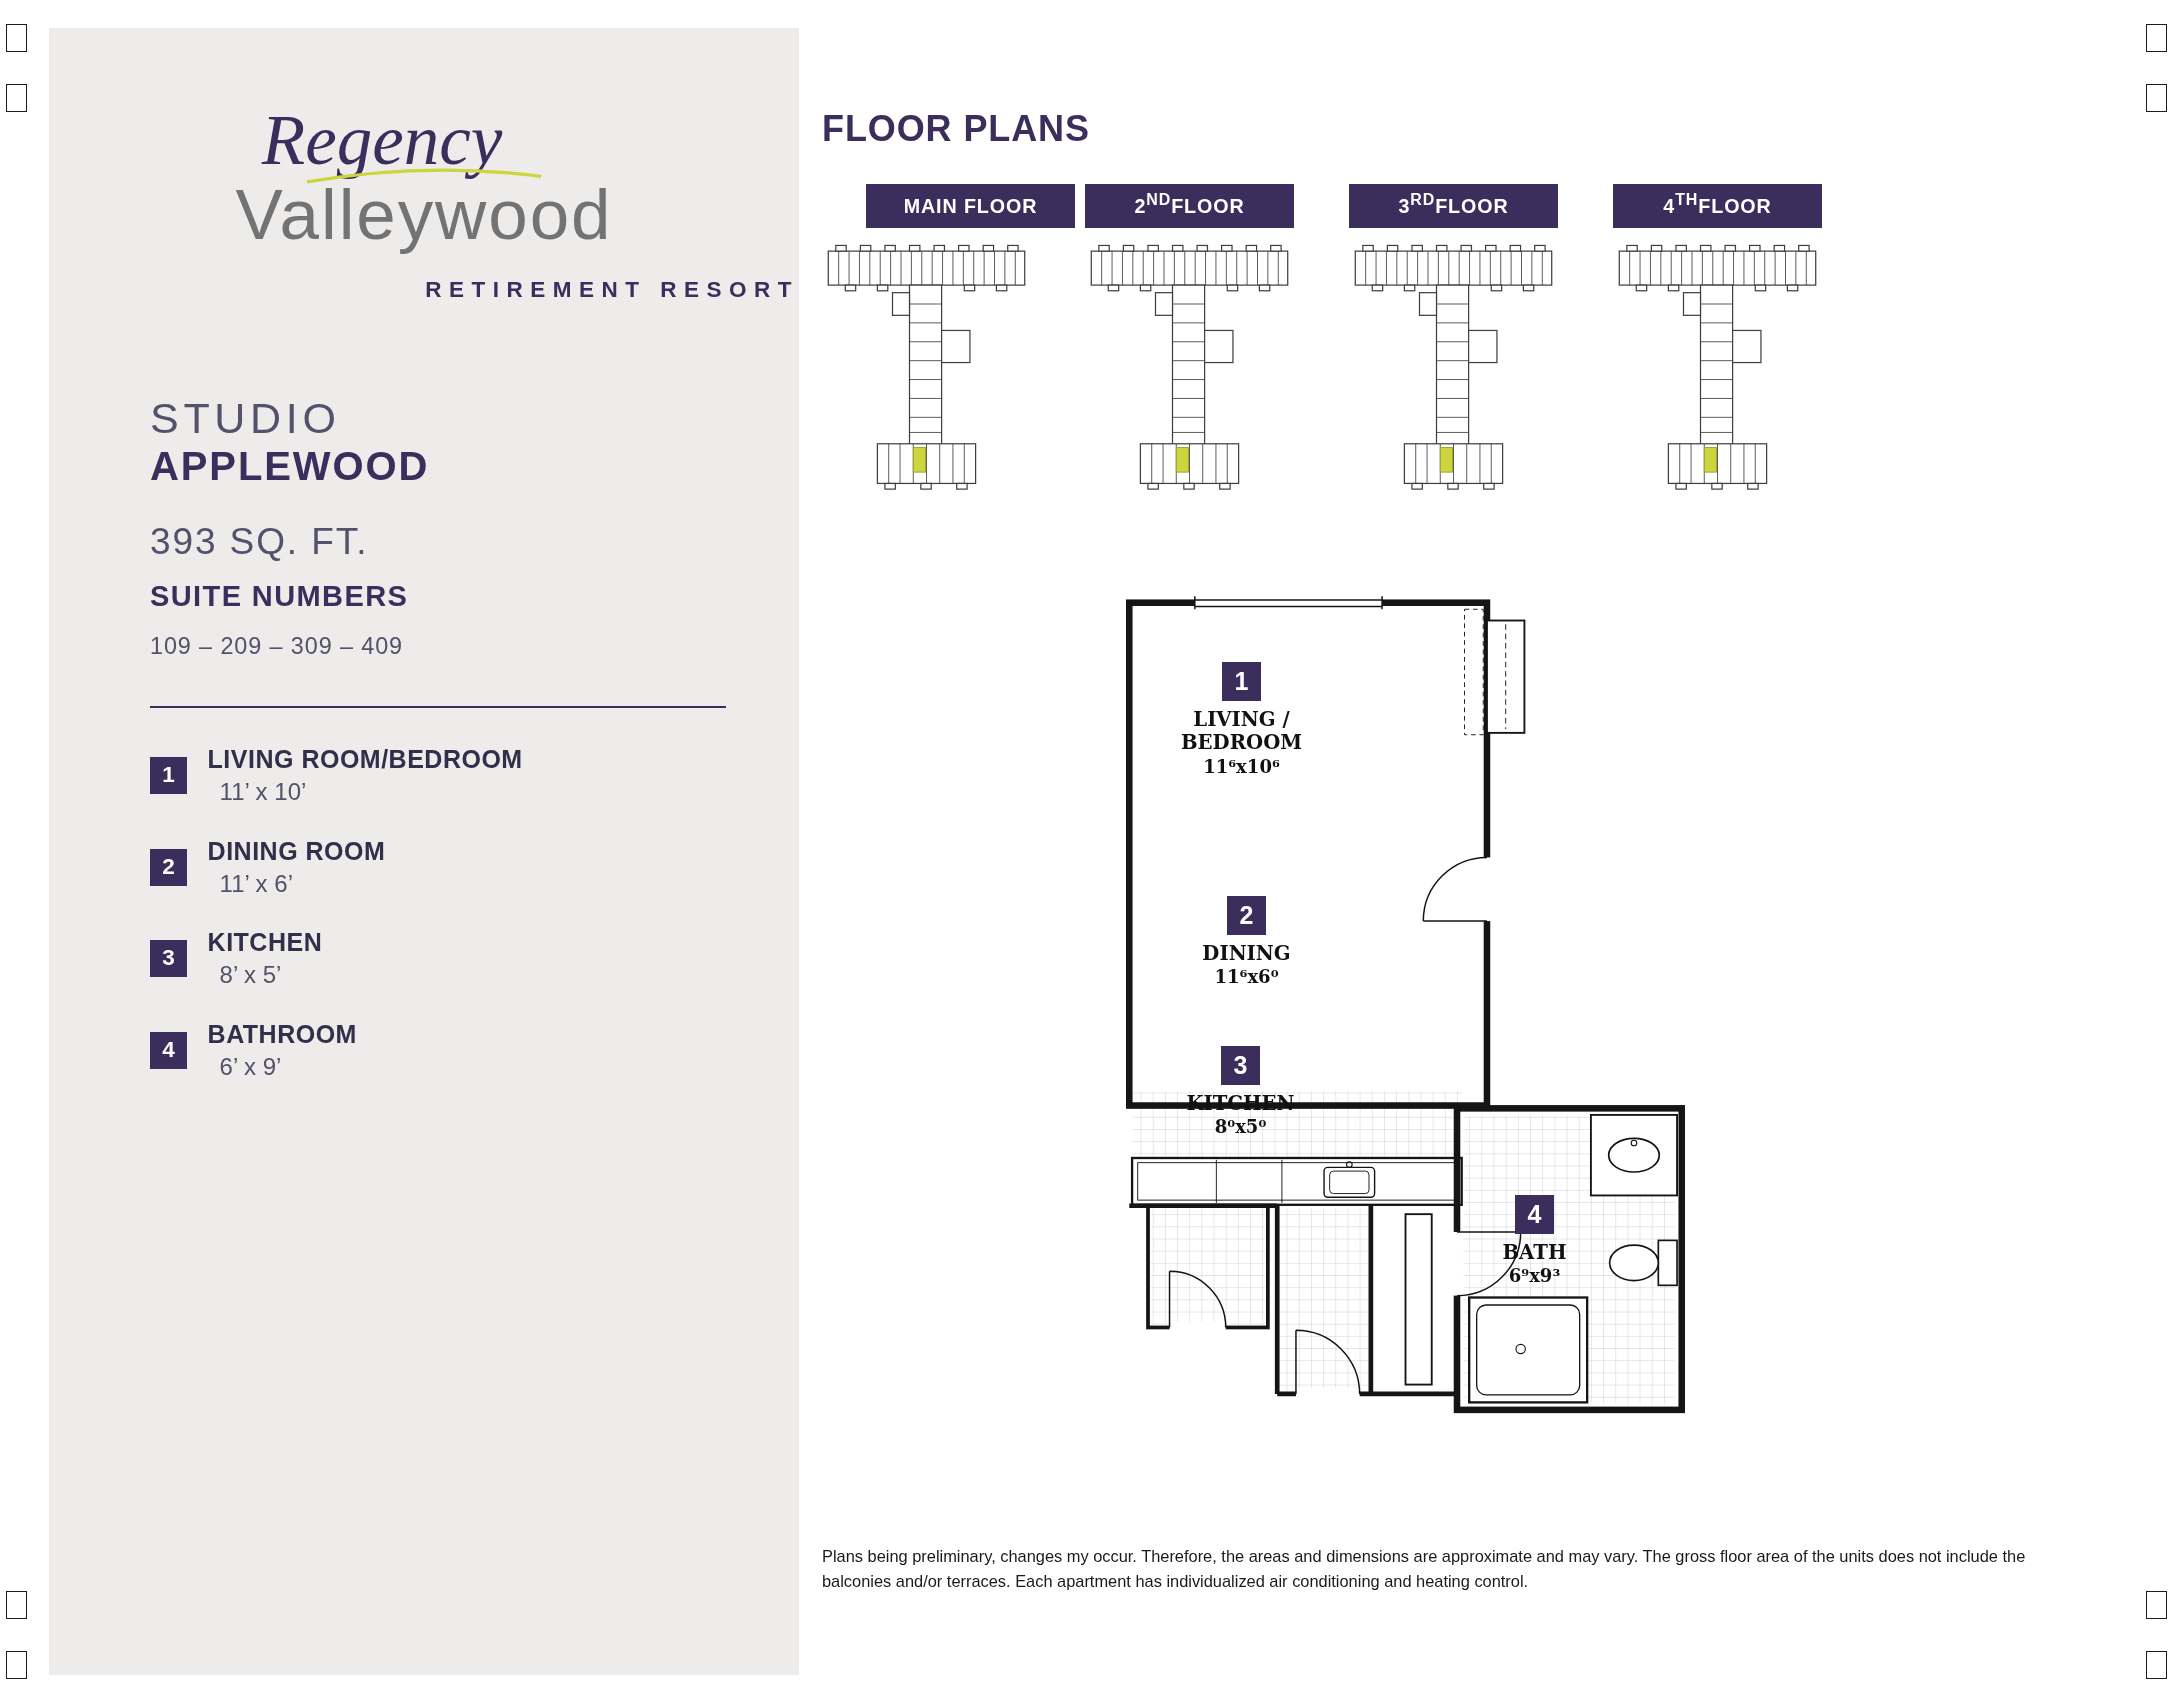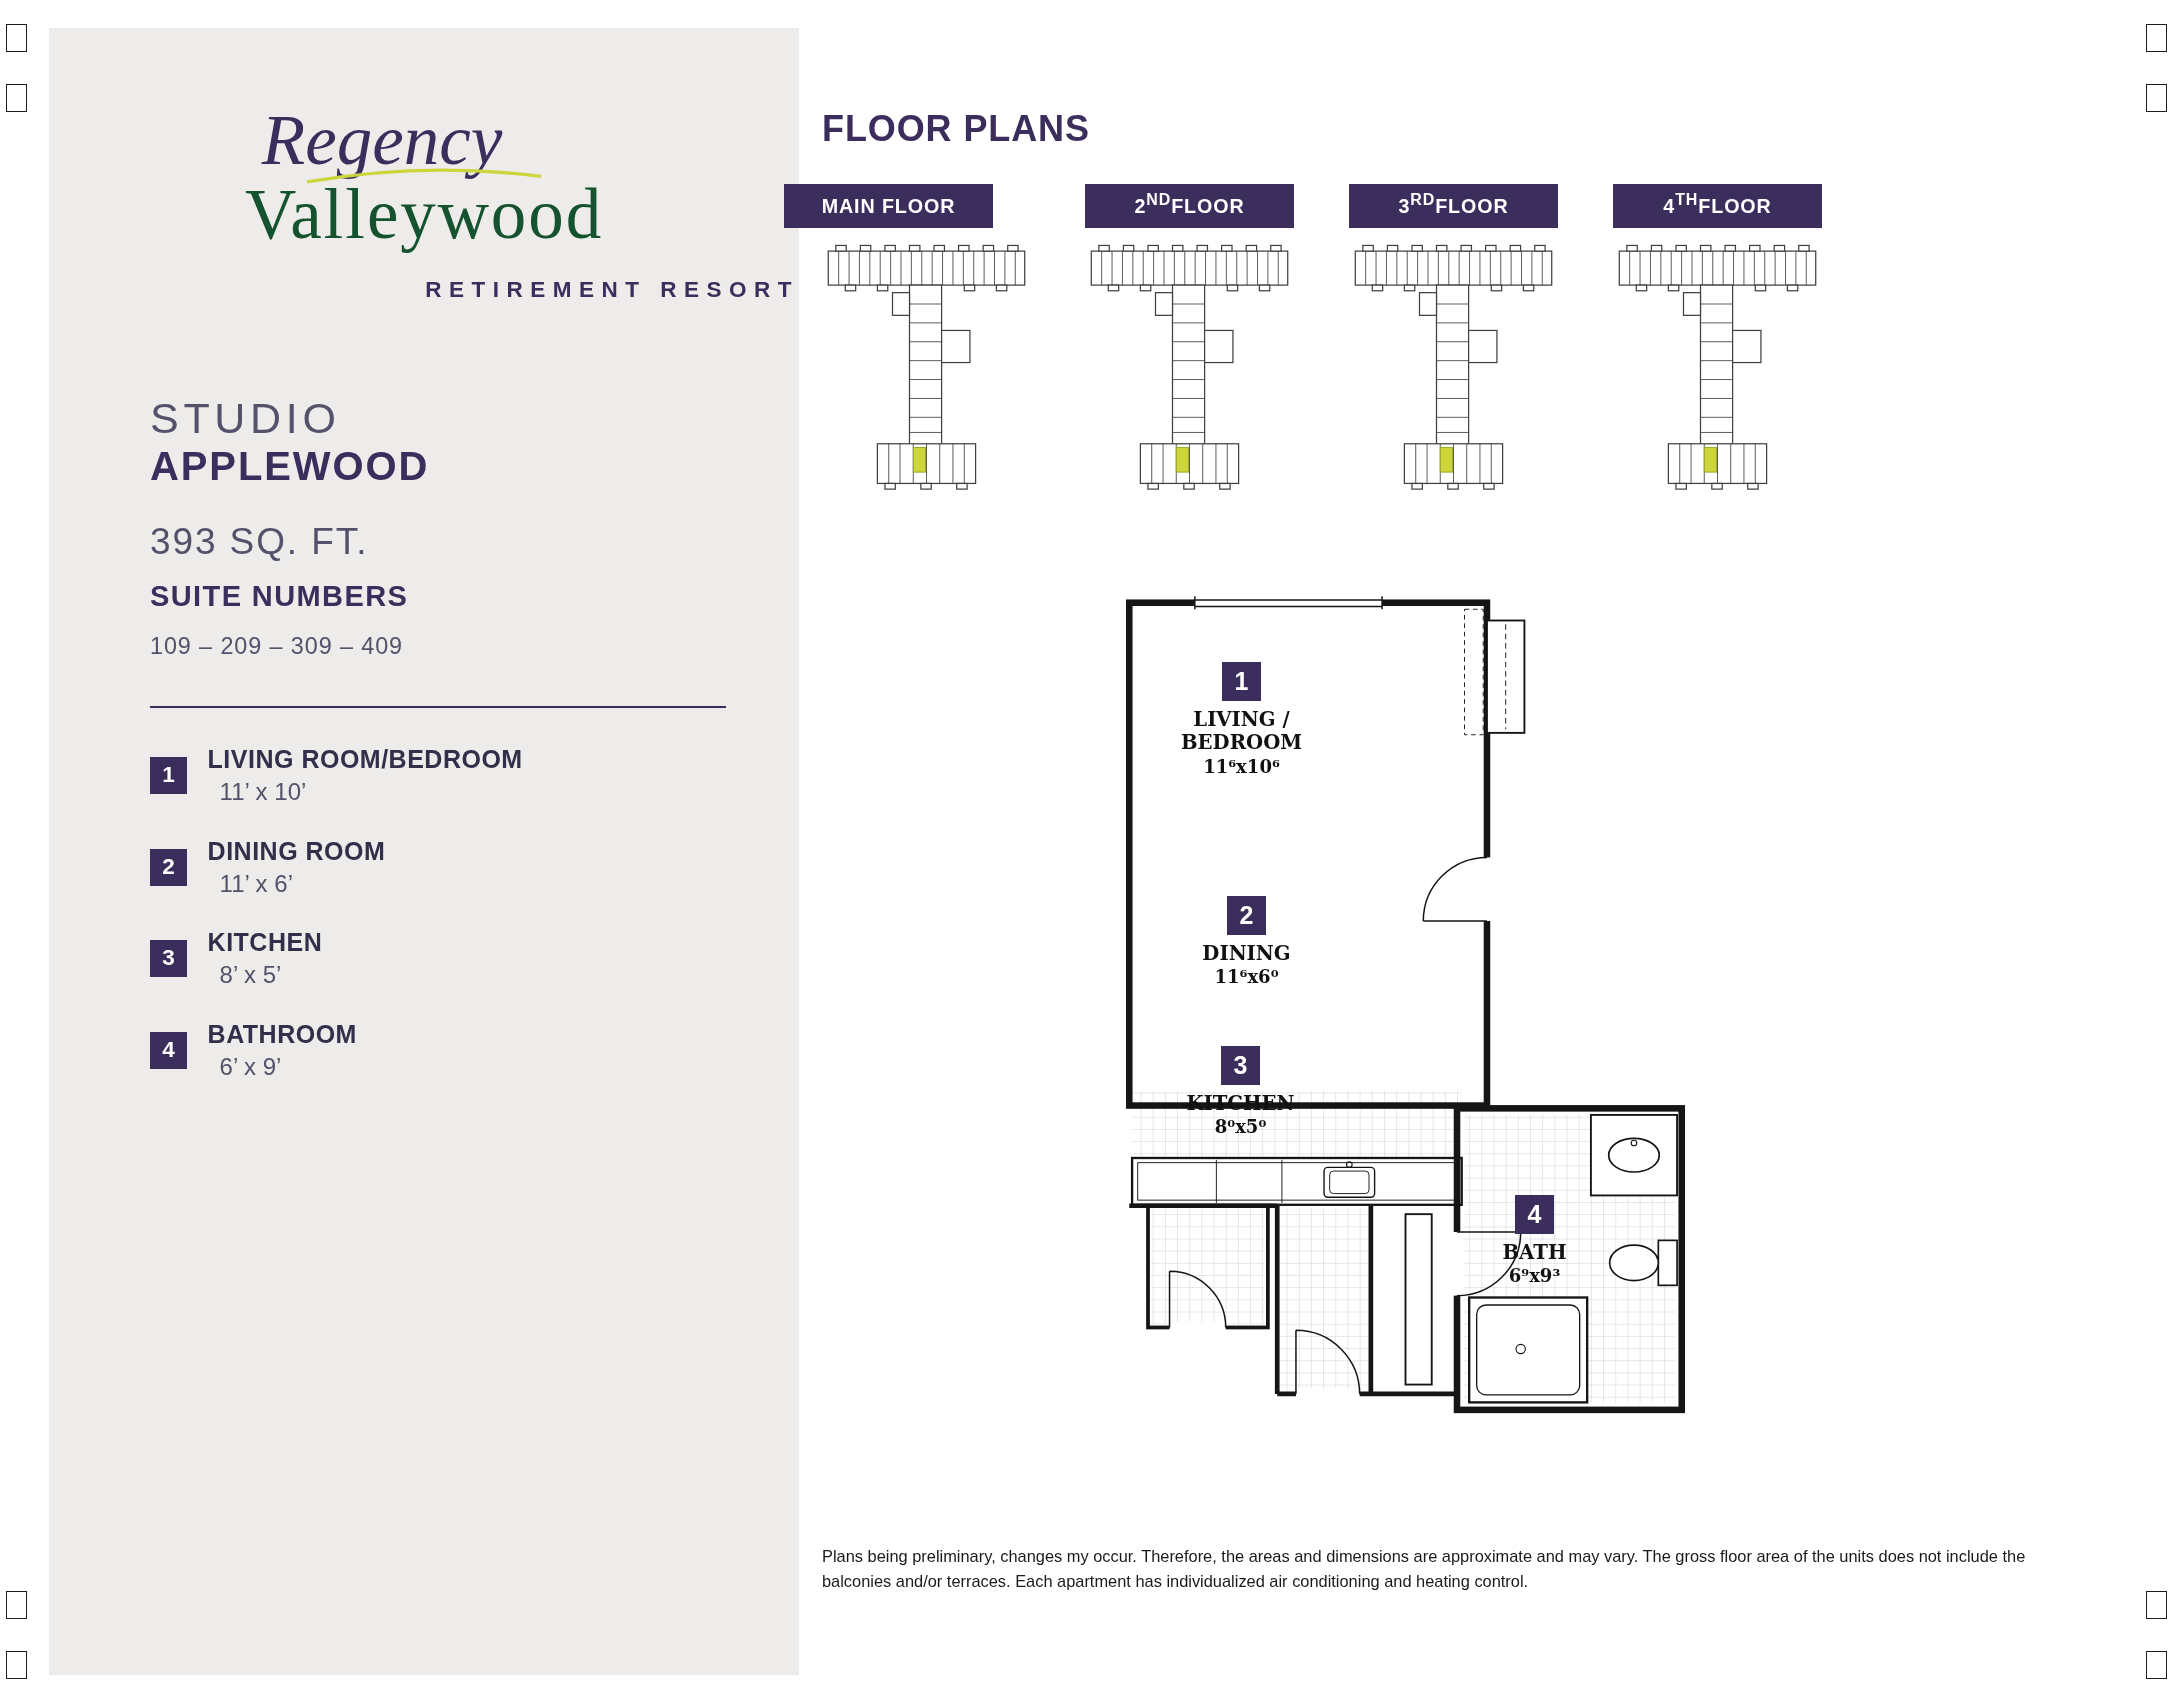--- a/index.html
+++ b/index.html
@@ -15,21 +15,21 @@
 
   
   .panel{position:absolute;left:49px;top:28px;width:750px;height:1647px;background:#edecea;}
 
   
   .logo-script{position:absolute;left:49px;top:100px;width:666px;text-align:center;
     font-family:"Liberation Serif",serif;font-style:italic;font-weight:500;
     font-size:71px;color:#3b2e5c;}
   .logo-swash{position:absolute;left:302px;top:167px;}
   .logo-name{position:absolute;left:49px;top:174px;width:750px;text-align:center;
-    font-family:Liberation Serif, serif;font-size:71px;letter-spacing:1.9px;color:#14532d;}
+    font-family:Liberation Sans, sans-serif;font-size:71px;letter-spacing:1.9px;color:#737373;}
   .logo-tagline{position:absolute;left:49px;top:277px;width:750px;text-align:right;
     font-size:22.5px;font-weight:bold;letter-spacing:7.5px;color:#3b2e5c;}
 
   .suite-type{position:absolute;left:150px;top:394px;font-size:43px;font-weight:300;
     letter-spacing:4.7px;color:#55516b;}
   .suite-name{position:absolute;left:150px;top:444px;font-size:40px;font-weight:800;
     letter-spacing:1.9px;color:#3b2e5c;}
   .suite-area{position:absolute;left:150px;top:521px;font-size:37px;font-weight:300;
     letter-spacing:1.9px;color:#55516b;}
   .suite-num-label{position:absolute;left:150px;top:580px;font-size:29px;font-weight:bold;
@@ -121,21 +121,21 @@
 <div class="legend-item" style="top:1020px;">
   <div class="num-box">4</div>
   <div class="legend-text">
     <div class="legend-label">BATHROOM</div>
     <div class="legend-dims">6’ x 9’</div>
   </div>
 </div>
 
 <div class="fp-title">FLOOR PLANS</div>
 
-<div class="floor-btn" style="left:784px;">
+<div class="floor-btn" style="left:866px;">
   <span>MAIN FLOOR</span>
     <span class="sup"></span>
     <span></span>
 </div>
 <div class="floor-btn" style="left:1085px;">
   <span>2</span>
     <span class="sup">ND</span>
     <span> FLOOR</span>
 </div>
 <div class="floor-btn" style="left:1349px;">

